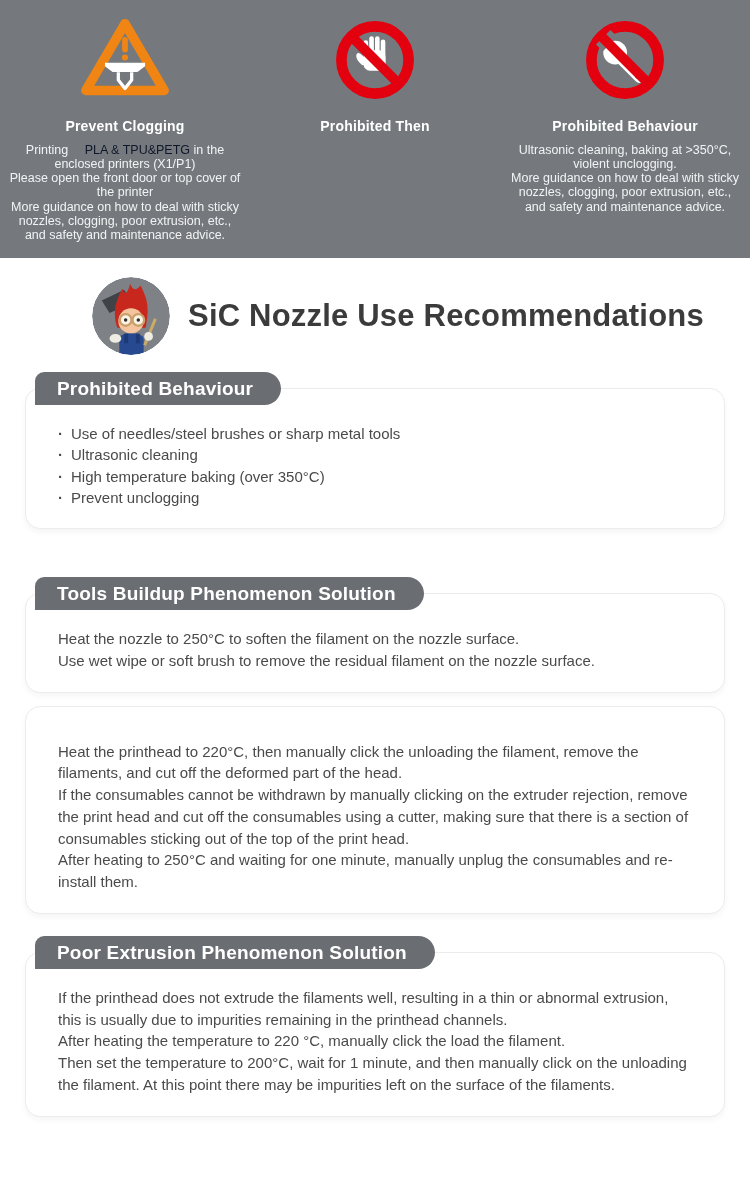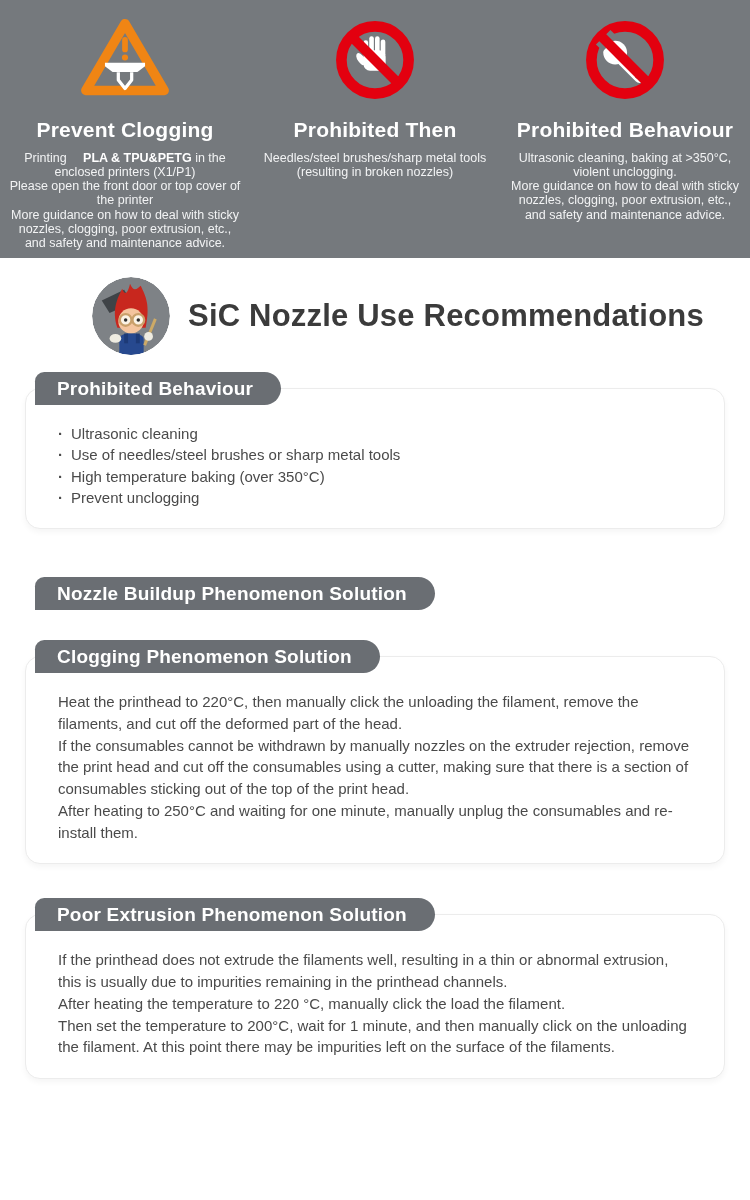--- a/index.html
+++ b/index.html
@@ -23,33 +23,33 @@
     padding: 0 9px;
     text-align: center;
     color: #fff;
   }
   .icon-wrap {
     height: 86px;
     margin-top: 15px;
     display: flex; align-items: flex-end; justify-content: center;
   }
   .banner-title {
-    font-size: 21px;
+    font-size: 14px;
     font-weight: 700;
     letter-spacing: 0.2px;
     color: #ffffff;
     margin: 17px 0 9px;
   }
   .banner-text {
     font-size: 12.5px;
     line-height: 1.13;
     color: #f2f3f4;
     white-space: pre-line;
   }
-  .hl { color: #ffffff; font-weight: 700; margin-left: 13px; }
+  .hl { color: #0f172a; font-weight: 400; margin-left: 13px; }
 
   
   .title-row {
     display: flex; align-items: center;
     margin: 19px 1px 0 92px;
   }
   .avatar {
     width: 78px; height: 78px;
     border-radius: 50%;
     overflow: hidden;
@@ -61,21 +61,21 @@
     color: #3b3b3b;
     margin-left: 18px;
     letter-spacing: 0.2px;
   }
 
   
   .sec { margin: 0 25px; position: relative; }
   .sec-1 { margin-top: 17px; }
   .sec-2 { margin-top: 48px; }
   .sec-3 { margin-top: 30px; }
-  .sec-4 { margin-top: 34px; }
+  .sec-4 { margin-top: 22px; }
   .ribbon {
     position: relative; z-index: 2;
     display: inline-block;
     margin-left: 10px;
     height: 33px; line-height: 33px;
     padding: 0 28px 0 22px;
     background: #6A6E73;
     color: #ffffff;
     font-size: 19px;
     font-weight: 700;
@@ -131,21 +131,20 @@
           <rect x="43" y="21" width="5.6" height="25" rx="2.8"></rect>
           <rect x="50" y="21" width="5.6" height="25" rx="2.8"></rect>
           <rect x="57" y="25" width="5.6" height="21" rx="2.8"></rect>
           <rect x="36" y="38" width="27" height="25" rx="8"></rect>
           <ellipse cx="33" cy="49" rx="4.2" ry="8.5" transform="rotate(-34 33 49)"></ellipse>
         </g>
         <line x1="22" y1="22" x2="78" y2="78" stroke="#E3000F" stroke-width="12"></line>
       </svg>
     </div>
     <h2 class="banner-title">Prohibited Then</h2>
-    <p class="banner-text">Needles/steel brushes/sharp metal tools (resulting in broken nozzles)</p>
   </div>
 
   <div class="banner-col">
     <div class="icon-wrap">
       <svg width="82" height="82" viewBox="0 0 100 100">
         <circle cx="50" cy="50" r="41" fill="none" stroke="#E3000F" stroke-width="13"></circle>
         <circle cx="38" cy="41" r="14.5" fill="#ffffff"></circle>
         <rect x="22" y="14" width="12" height="25" fill="#75797D" transform="rotate(45 28 26)"></rect>
         <line x1="46" y1="49" x2="68" y2="71" stroke="#ffffff" stroke-width="14" stroke-linecap="round"></line>
         <circle cx="66" cy="69" r="4" fill="#75797D"></circle>
@@ -186,39 +185,44 @@
     </svg>
   </div>
   <h1 class="page-title">SiC Nozzle Use Recommendations</h1>
 </div>
 
 <section class="sec sec-1">
   <div class="ribbon">Prohibited Behaviour</div>
   <div class="box">
     <div class="box-body">
         <ul class="bullets">
+          <li>Use of needles/steel brushes or sharp metal tools</li>
           <li>Ultrasonic cleaning</li>
-          <li>Use of needles/steel brushes or sharp metal tools</li>
           <li>High temperature baking (over 350°C)</li>
           <li>Prevent unclogging</li>
         </ul>
       </div>
   </div>
 </section>
 
 <section class="sec sec-2">
-  <div class="ribbon">Nozzle Buildup Phenomenon Solution</div>
+  <div class="ribbon">Tools Buildup Phenomenon Solution</div>
+  <div class="box">
+    <div class="box-body">
+        <div class="body-line">Heat the nozzle to 250°C to soften the filament on the nozzle surface.</div>
+        <div class="body-line">Use wet wipe or soft brush to remove the residual filament on the nozzle surface.</div>
+      </div>
+  </div>
 </section>
 
 <section class="sec sec-3">
-  <div class="ribbon">Clogging Phenomenon Solution</div>
   <div class="box">
     <div class="box-body">
         <div class="body-line">Heat the printhead to 220°C, then manually click the unloading the filament, remove the filaments, and cut off the deformed part of the head.</div>
-        <div class="body-line">If the consumables cannot be withdrawn by manually nozzles on the extruder rejection, remove the print head and cut off the consumables using a cutter, making sure that there is a section of consumables sticking out of the top of the print head.</div>
+        <div class="body-line">If the consumables cannot be withdrawn by manually clicking on the extruder rejection, remove the print head and cut off the consumables using a cutter, making sure that there is a section of consumables sticking out of the top of the print head.</div>
         <div class="body-line">After heating to 250°C and waiting for one minute, manually unplug the consumables and re-install them.</div>
       </div>
   </div>
 </section>
 
 <section class="sec sec-4">
   <div class="ribbon">Poor Extrusion Phenomenon Solution</div>
   <div class="box">
     <div class="box-body">
         <div class="body-line">If the printhead does not extrude the filaments well, resulting in a thin or abnormal extrusion, this is usually due to impurities remaining in the printhead channels.</div>

